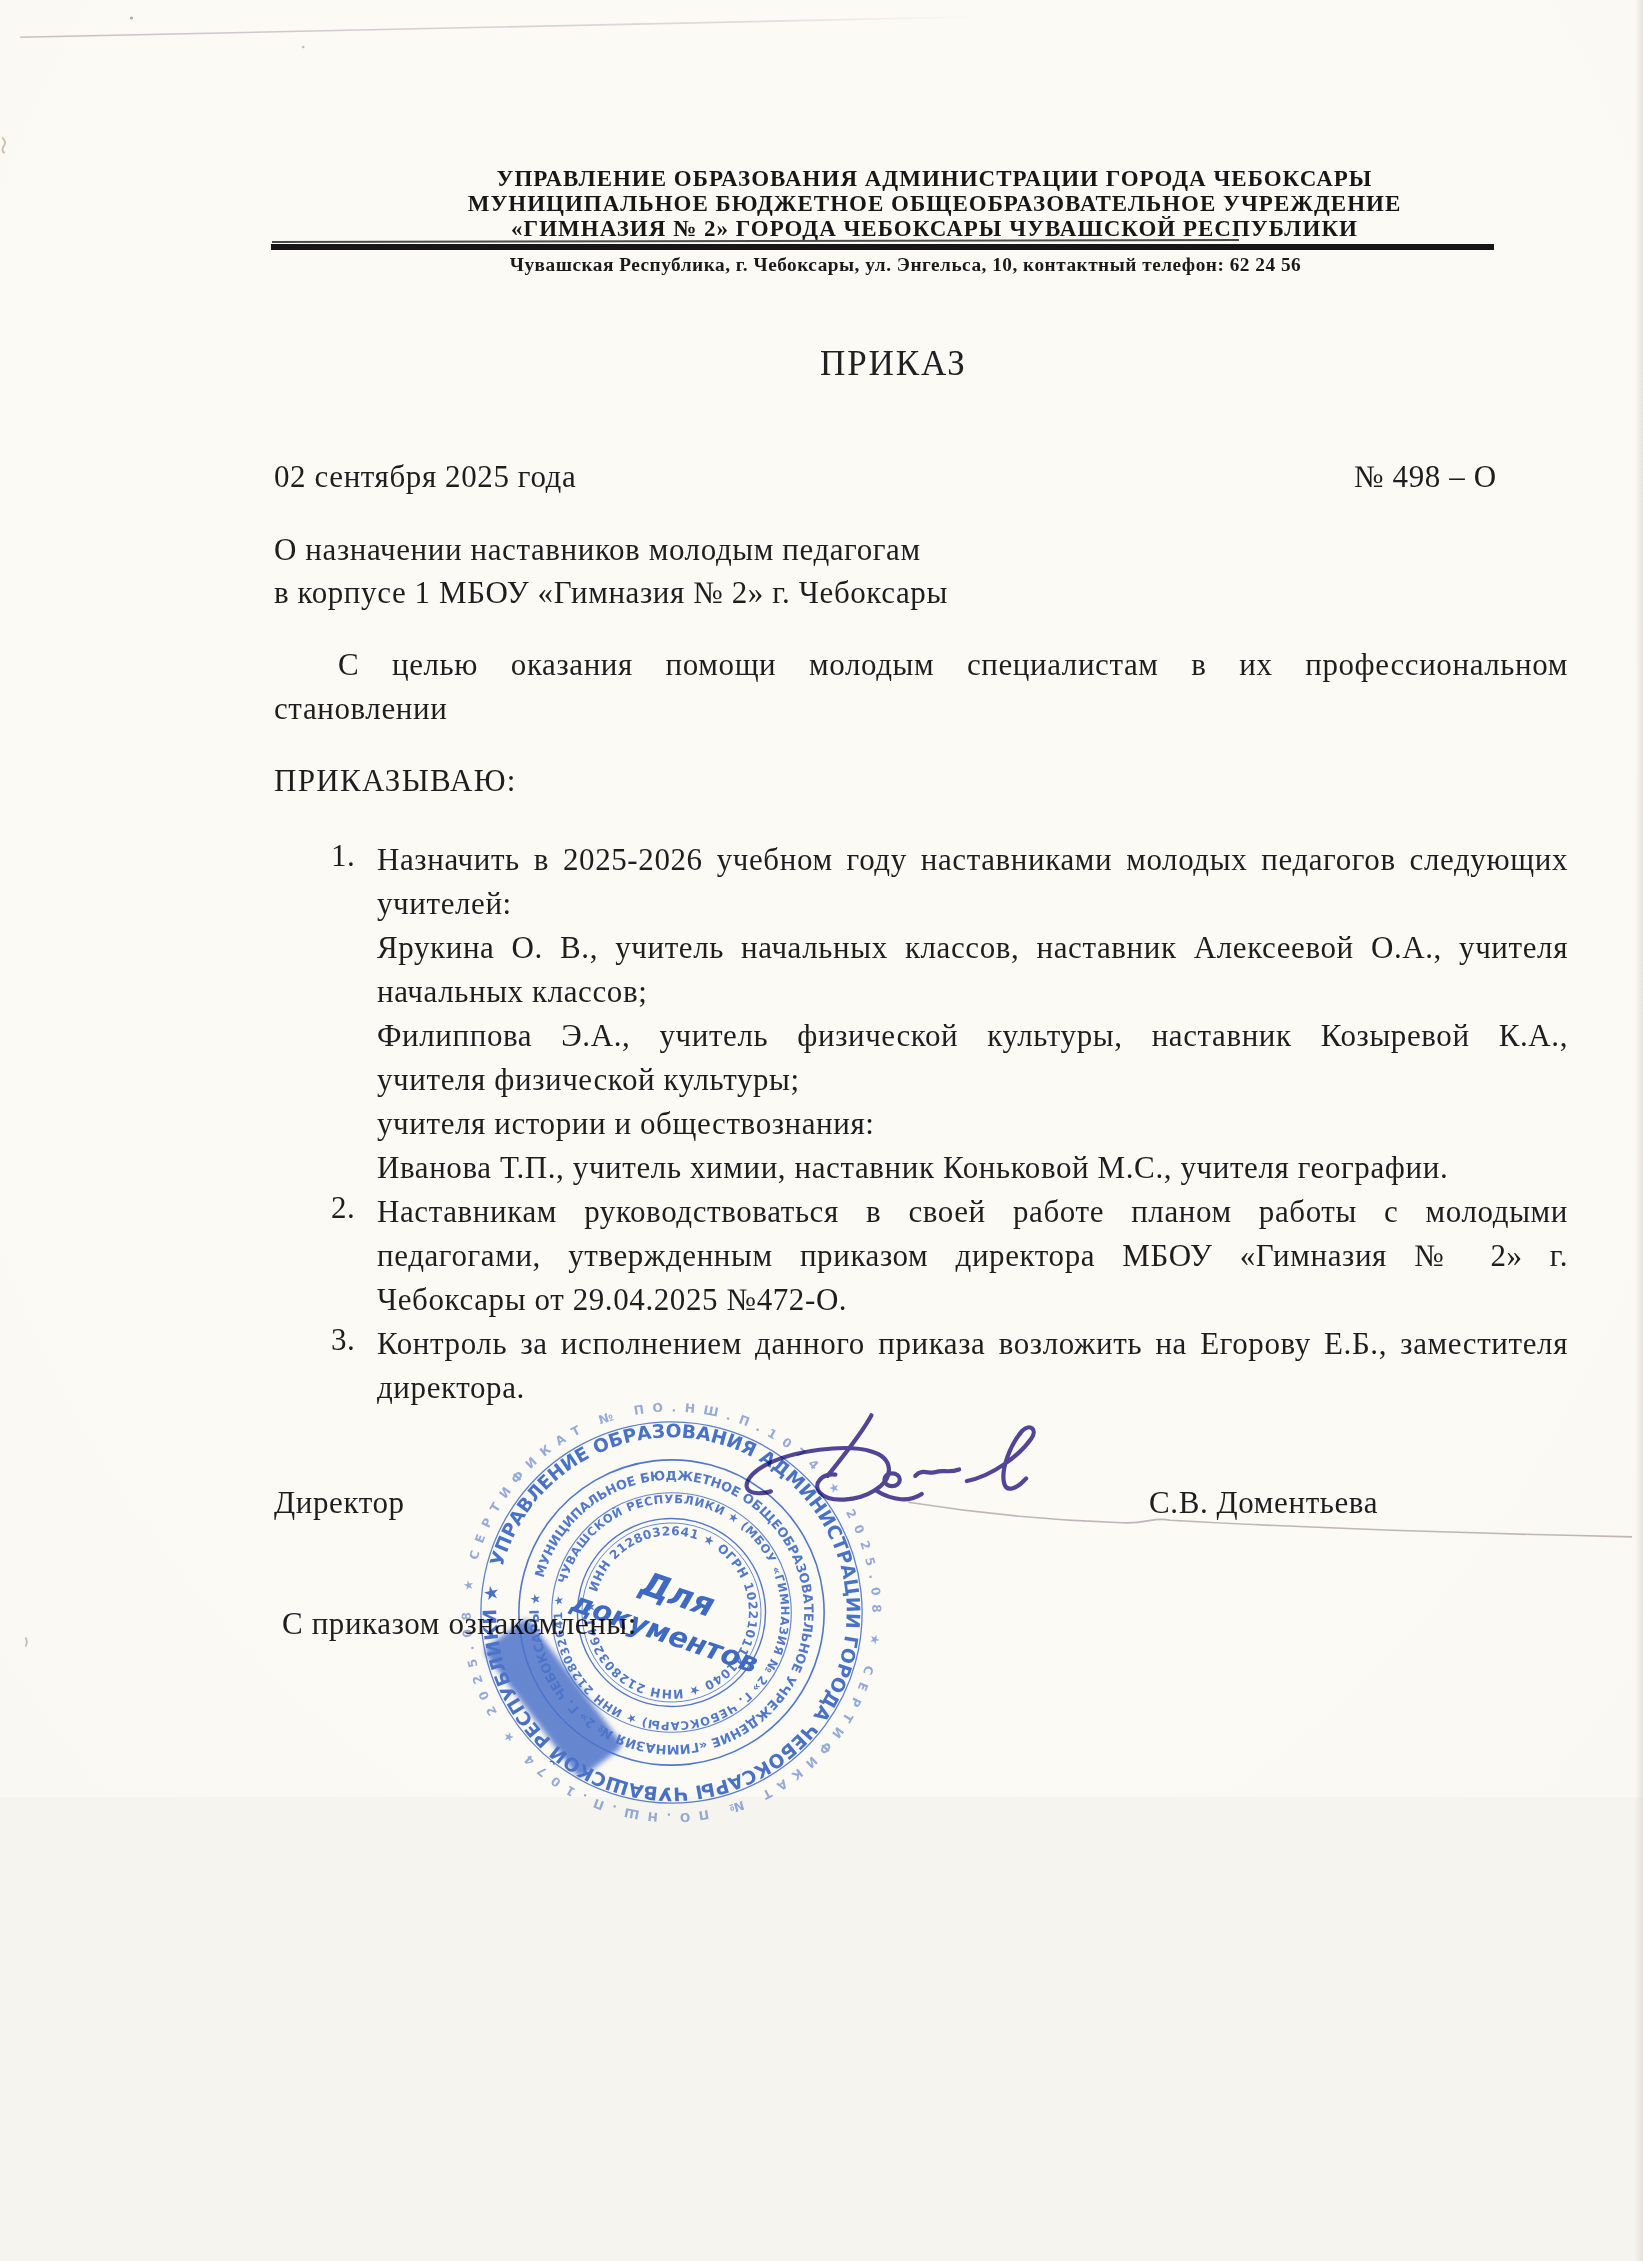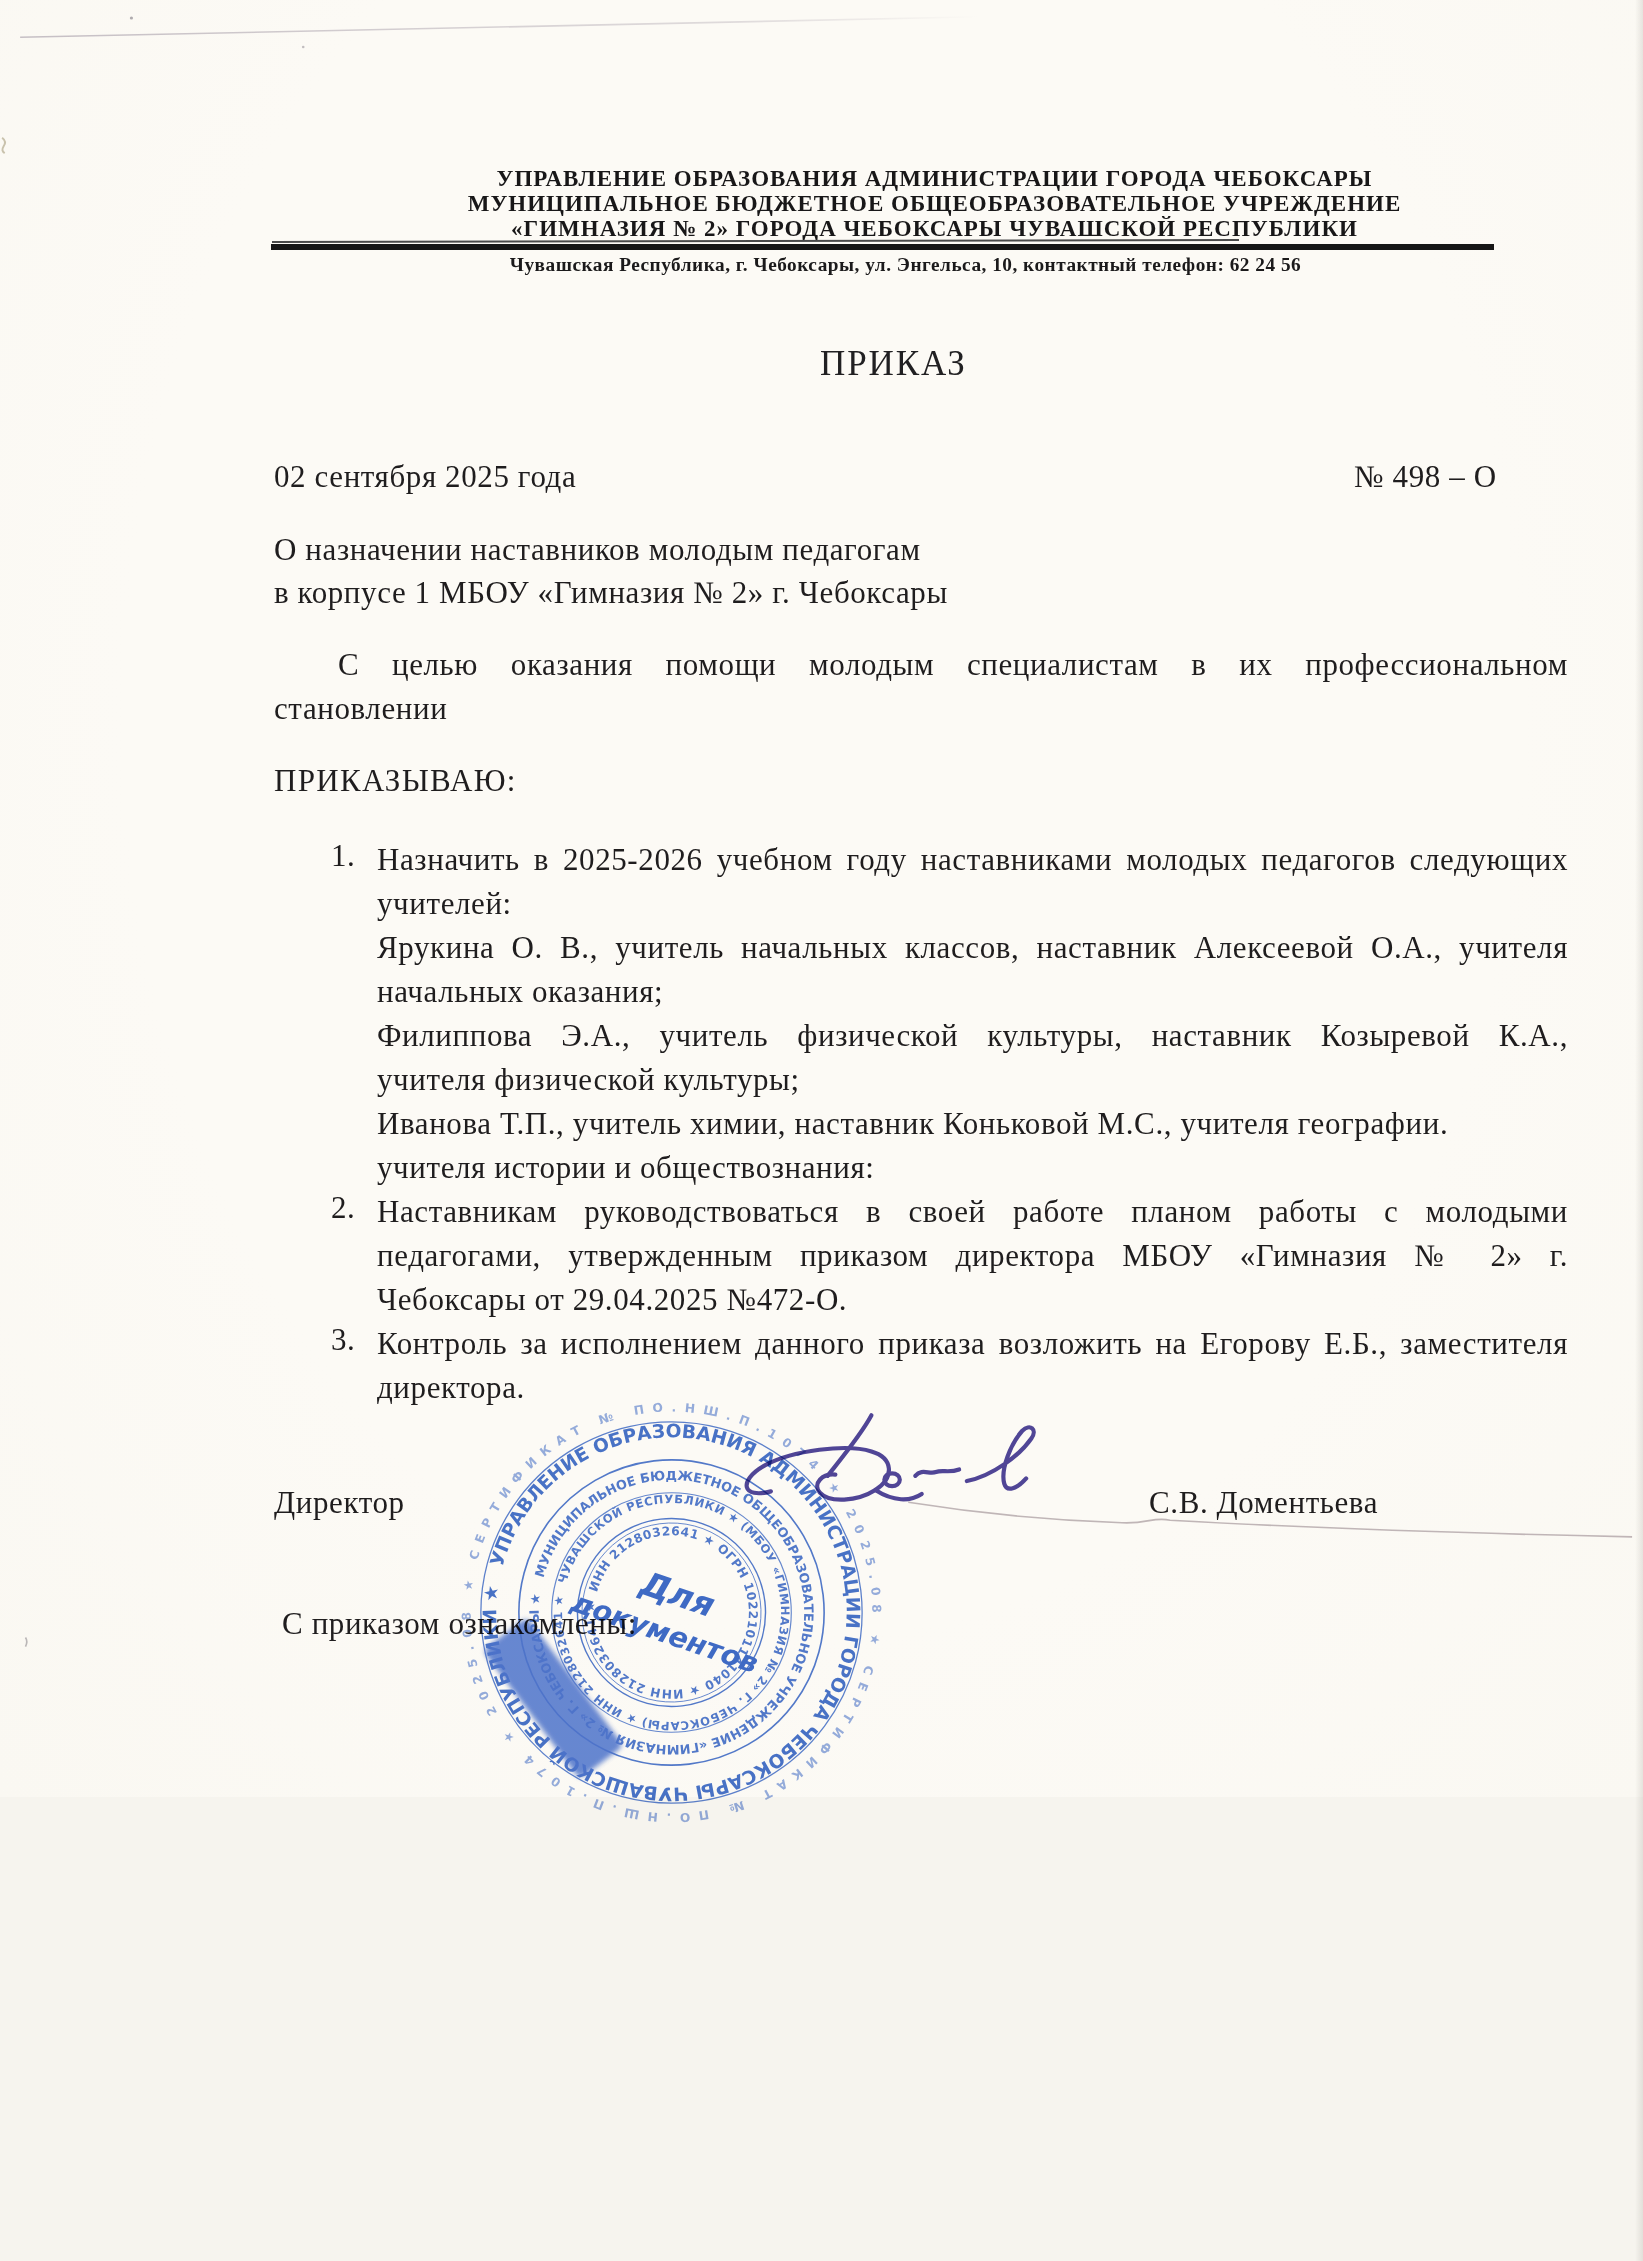--- a/index.html
+++ b/index.html
@@ -101,25 +101,25 @@
 
   <div class="abs order-word">ПРИКАЗЫВАЮ:</div>
 
   <div class="abs list">
     <div class="item">
       <span class="inum">1.</span>
       <div class="itxt">
         <div class="ln j">Назначить в 2025-2026 учебном году наставниками молодых педагогов следующих</div>
         <div class="ln">учителей:</div>
         <div class="ln j">Ярукина О. В., учитель начальных классов, наставник Алексеевой О.А., учителя</div>
-        <div class="ln">начальных оказания;</div>
+        <div class="ln">начальных классов;</div>
         <div class="ln j">Филиппова Э.А., учитель физической культуры, наставник Козыревой К.А.,</div>
         <div class="ln">учителя физической культуры;</div>
+        <div class="ln">учителя истории и обществознания:</div>
         <div class="ln">Иванова Т.П., учитель химии, наставник Коньковой М.С., учителя географии.</div>
-        <div class="ln">учителя истории и обществознания:</div>
       </div>
     </div>
     <div class="item">
       <span class="inum">2.</span>
       <div class="itxt">
         <div class="ln j">Наставникам  руководствоваться в своей работе планом работы с молодыми</div>
         <div class="ln j">педагогами, утвержденным приказом директора МБОУ «Гимназия № 2» г.</div>
         <div class="ln">Чебоксары от 29.04.2025 №472-О.</div>
       </div>
     </div>

